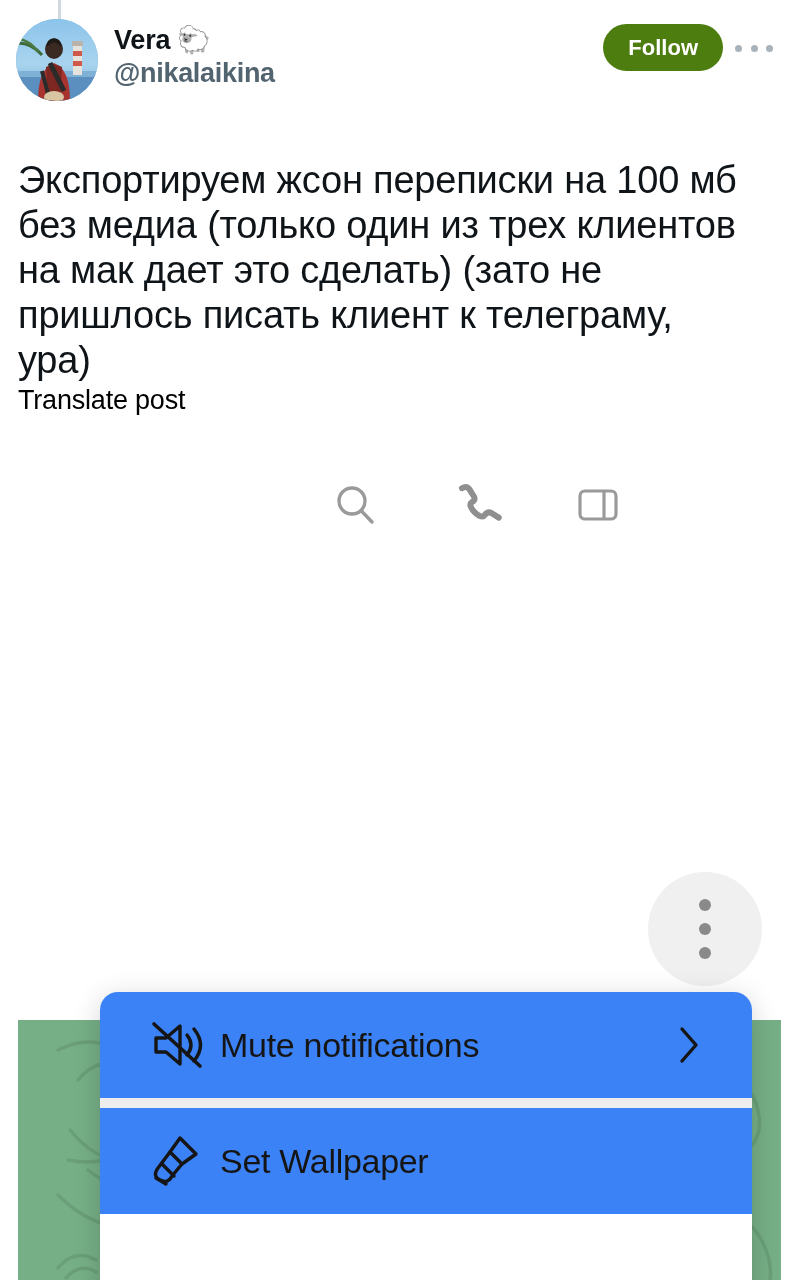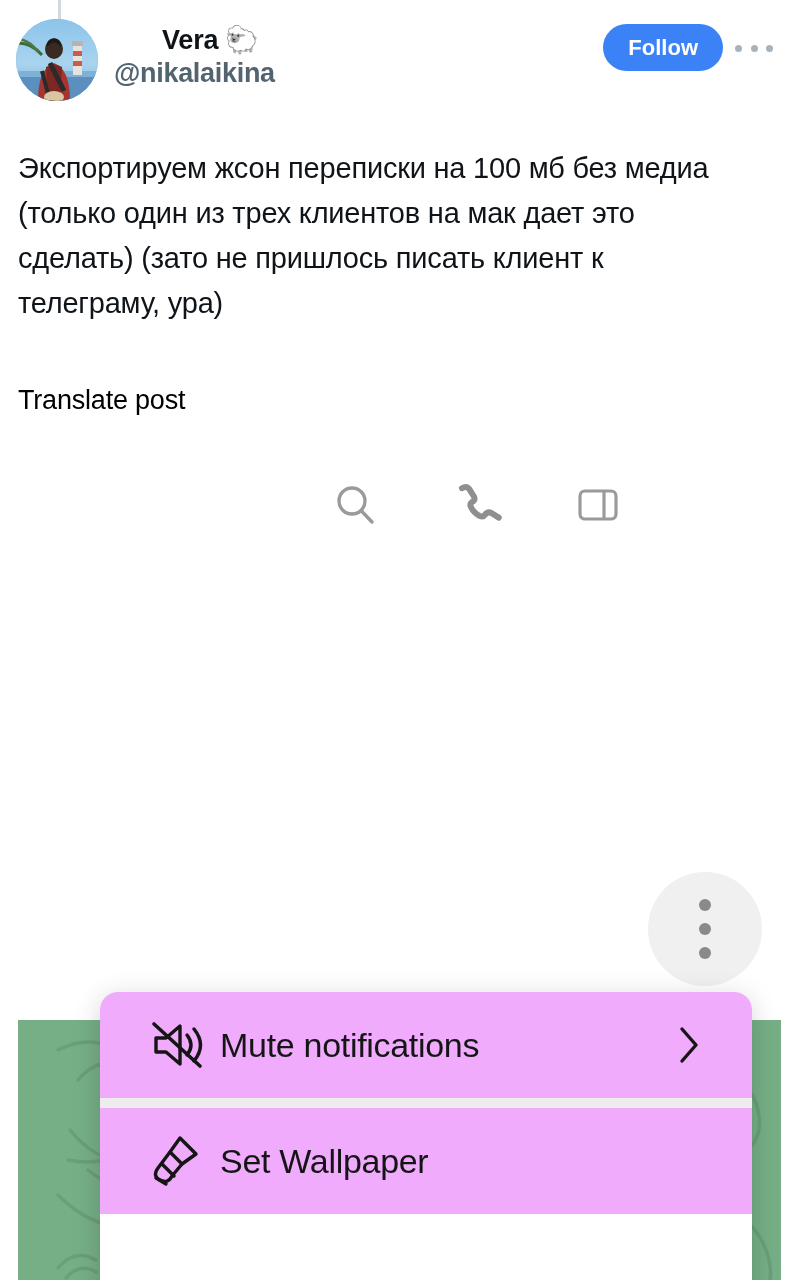--- a/index.html
+++ b/index.html
@@ -49,38 +49,37 @@
     left: 114px; top: 24px;
     width: 460px;
   }
   .display-name {
     font-size: 27px;
     font-weight: bold;
     color: #0f1419;
     line-height: 32px;
     letter-spacing: -0.2px;
     white-space: nowrap;
-    margin-left: 48px;
   }
   .handle {
     font-size: 27px;
     color: #536471;
     line-height: 34px;
     letter-spacing: -0.3px;
     white-space: nowrap;
     font-weight: bold;
   }
 
   .follow-button {
     position: absolute;
     right: 68px; top: 24px;
     height: 47px;
     padding: 0 25px;
     border-radius: 24px;
-    background: #3b82f6;
+    background: #4d7c0f;
     color: #ffffff;
     font-size: 22px;
     font-weight: bold;
     line-height: 47px;
     text-align: center;
     cursor: pointer;
     border: none;
     font-family: "Liberation Sans", sans-serif;
   }
 
@@ -96,23 +95,23 @@
   .more-dots i {
     display: block;
     width: 7px; height: 7px;
     border-radius: 50%;
     background: #a7b2bb;
   }
 
   
   .tweet-text {
     position: absolute;
-    left: 18px; top: 146px;
+    left: 18px; top: 158px;
     width: 726px;
-    font-size: 29px;
+    font-size: 38px;
     line-height: 45px;
     color: #0f1419;
     letter-spacing: -0.2px;
   }
 
   .translate-link {
     position: absolute;
     left: 18px; top: 383px;
     font-size: 27px;
     color: #000000;
@@ -202,21 +201,21 @@
     z-index: 10;
   }
 
   .menu-item {
     position: relative;
     display: flex;
     align-items: center;
     height: 106px;
     padding-left: 46px;
     cursor: pointer;
-    background: #f0abfc;
+    background: #3b82f6;
   }
 
   .menu-item-icon {
     width: 74px;
     flex: 0 0 74px;
     display: flex;
     align-items: center;
     justify-content: flex-start;
   }
   .menu-item-icon svg { display: block; }

